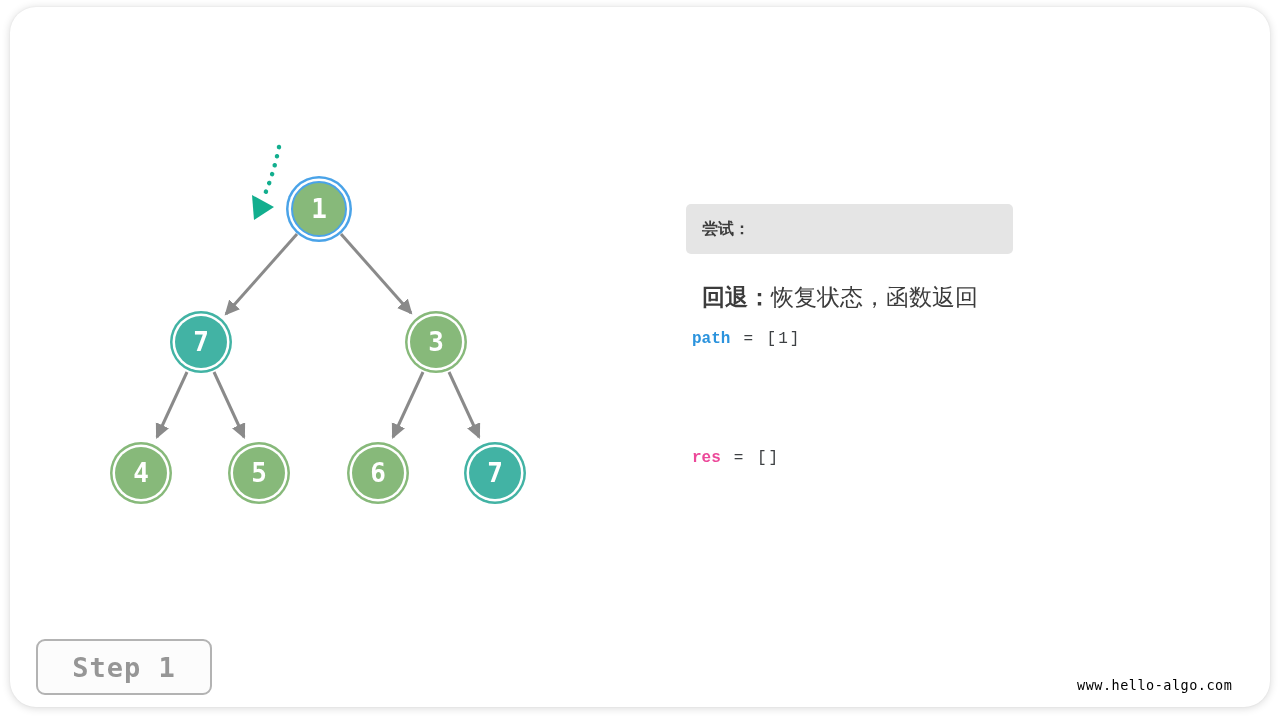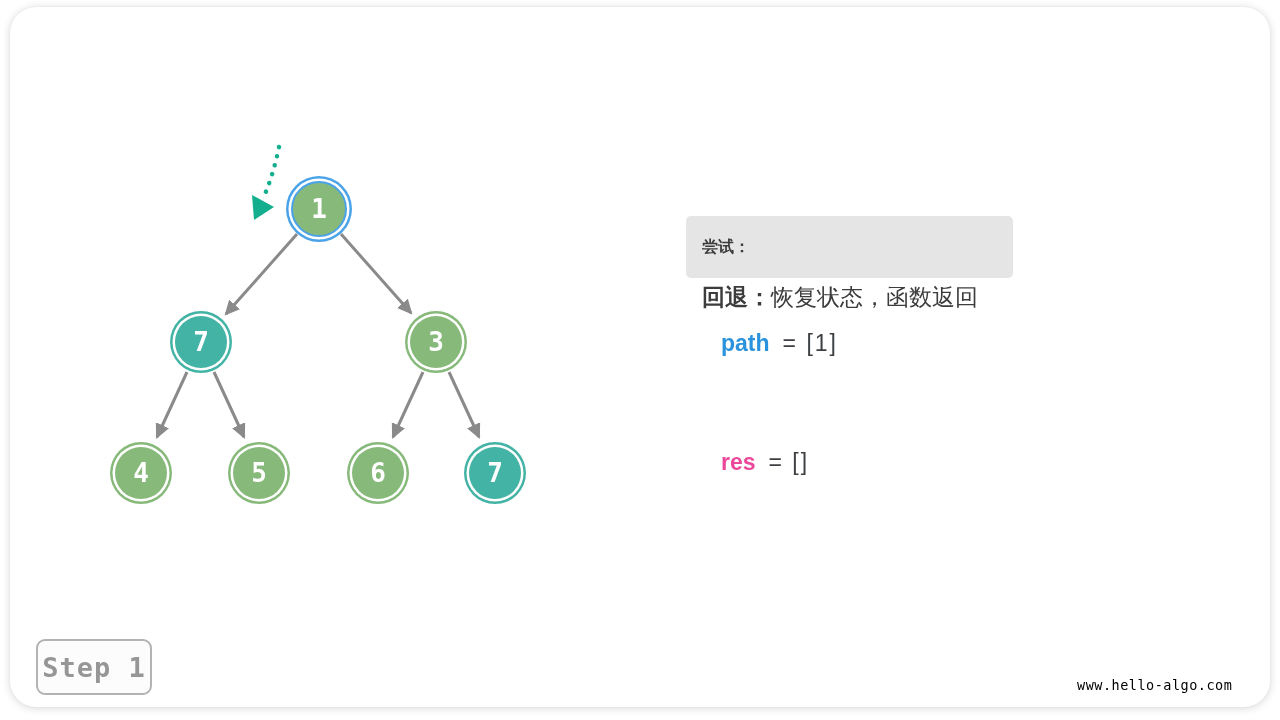--- a/index.html
+++ b/index.html
@@ -21,37 +21,37 @@
   }
   .node.green { background: #87b97a; box-shadow: 0 0 0 2.5px #ffffff, 0 0 0 5px #87b97a; }
   .node.teal  { background: #42b3a4; box-shadow: 0 0 0 2.5px #ffffff, 0 0 0 5px #42b3a4; }
   .node.current {
     width: 56px; height: 56px;
     background: #87b97a; border: 2.5px solid #4aa3e8;
     box-shadow: 0 0 0 2.5px #ffffff, 0 0 0 5px #4aa3e8;
   }
 
   .panel-highlight {
-    position: absolute; left: 686px; top: 216px; width: 327px; height: 62px;
+    position: absolute; left: 686px; top: 204px; width: 327px; height: 50px;
     background: #e5e5e5; border-radius: 5px;
     display: flex; align-items: center; padding-left: 16px;
   }
   .cjk-line { position: absolute; left: 702px; font-size: 23px; color: #3c3c3c; line-height: 28px; white-space: nowrap; }
   .cjk-line .lbl, .panel-highlight .lbl { font-weight: bold; color: #3c3c3c; }
   .panel-highlight .txt, .cjk-line .txt { font-size: 23px; color: #3c3c3c; }
 
-  .code-line { position: absolute; left: 721px; font-family: Liberation Sans, sans-serif;
-               font-size: 23px; color: #3d4043; white-space: nowrap; }
+  .code-line { position: absolute; left: 692px; font-family: Liberation Mono, monospace;
+               font-size: 16px; color: #3d4043; white-space: nowrap; }
   .code-var { font-weight: bold; }
   .code-var.blue { color: #2b93dd; }
   .code-var.teal { color: #ec4899; }
   .code-rest { margin-left: 13px; letter-spacing: 2px; }
 
   .step-badge {
-    position: absolute; left: 36px; top: 639px; width: 116px; height: 56px;
+    position: absolute; left: 36px; top: 639px; width: 176px; height: 56px;
     border: 2px solid #b3b3b3; border-radius: 9px; background: #fcfcfc;
     display: flex; align-items: center; justify-content: center;
     font: bold 27px "DejaVu Sans Mono", monospace; color: #969696; letter-spacing: 1px;
   }
 
   .watermark {
     position: absolute; left: 1077px; top: 677px;
     font: 13.5px "DejaVu Sans Mono", monospace; color: #000000; letter-spacing: 0.5px;
   }
 </style>

